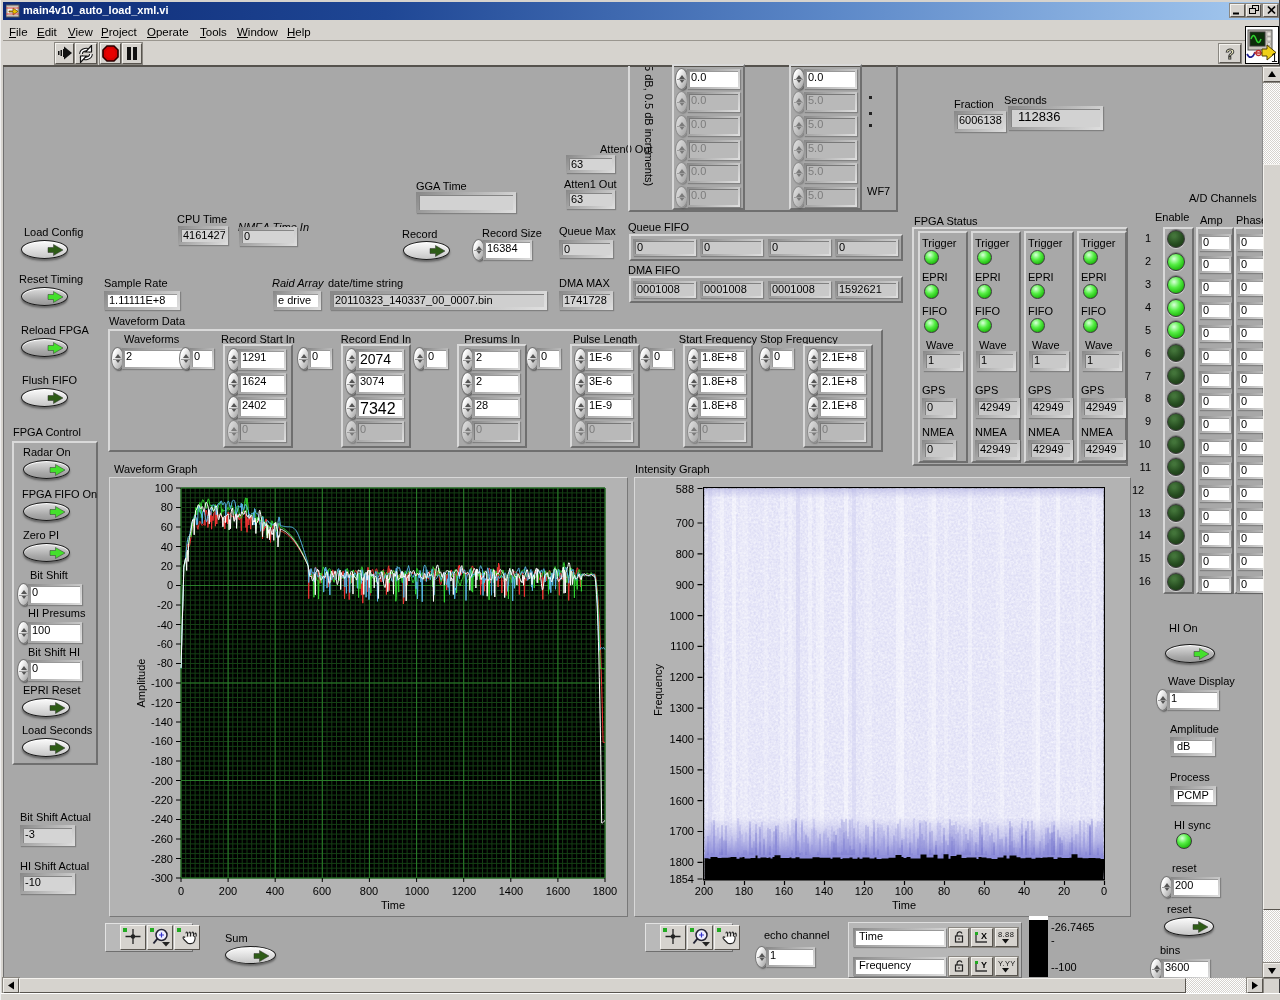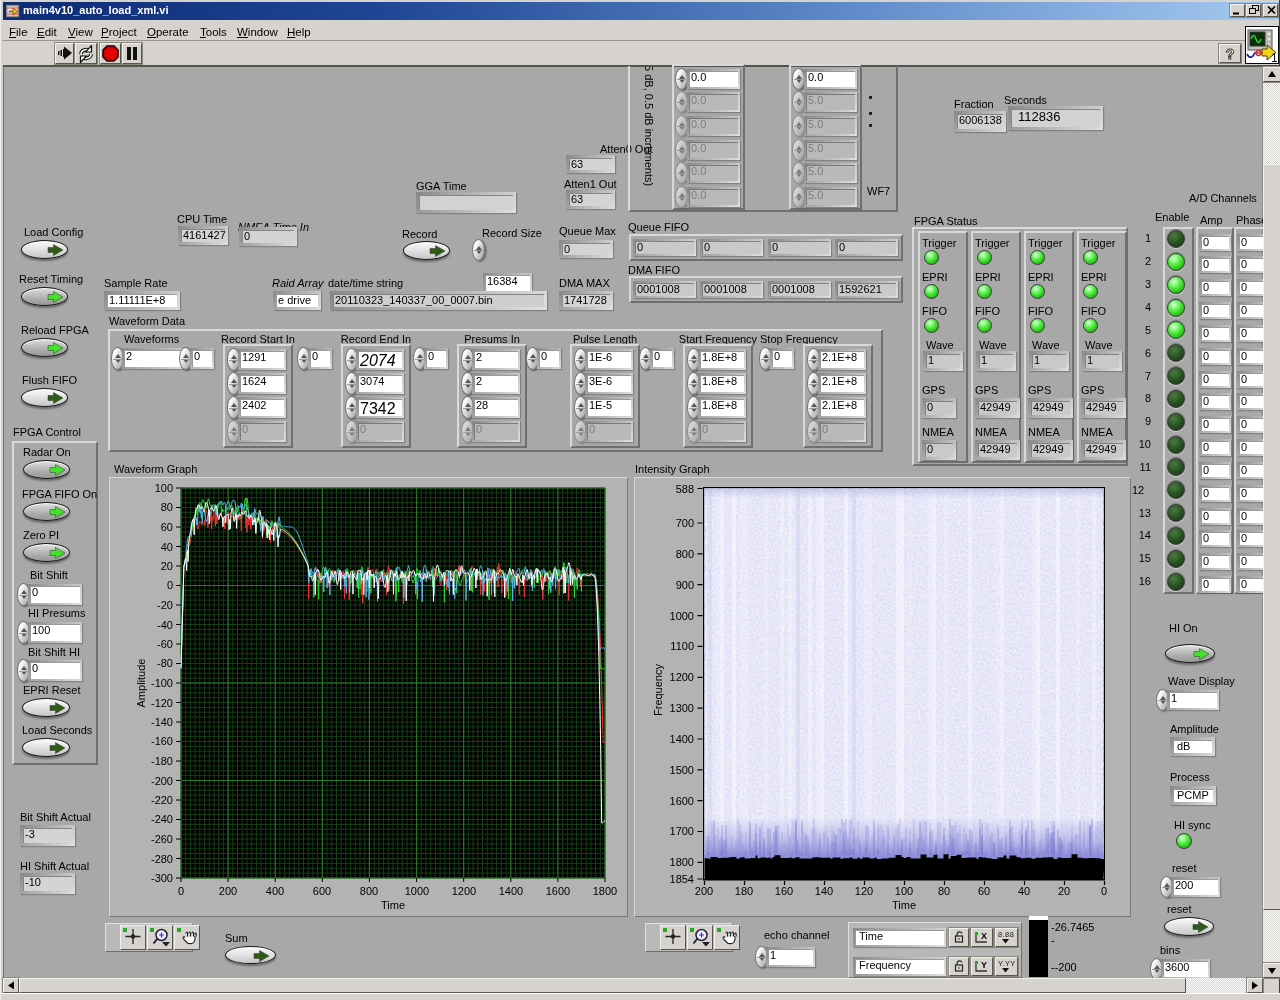--- a/index.html
+++ b/index.html
@@ -207,21 +207,21 @@
       <svg width="17" height="14" style="position:absolute;left:25px;top:2px;">
         <path d="M1 4.5h5.5V1.5L16 7 6.5 12.5V9.5H1z" fill="#2e5c17" stroke="#333" stroke-width="0.5"></path>
       </svg>
     </div>
 <div class="lb" style="left:481px;top:227px;">Record Size</div>
 <div class="sp" style="left:471px;top:239px;height:22px;">
       <i class="su"></i>
       <i class="sd"></i>
       <i class="sl"></i>
     </div>
-<div class="pl" style="left:482px;top:240px;width:49px;height:20px;margin-top:33px;">
+<div class="pl" style="left:482px;top:240px;width:49px;height:20px;">
       <div class="in" style="left:2px;top:2px;right:2px;bottom:2px;background:#fff;color:#000;font-size:11px;padding-left:2px;">16384</div>
     </div>
 <div class="lb" style="left:558px;top:225px;">Queue Max</div>
 <div class="pl" style="left:558px;top:240px;width:54px;height:18px;">
       <div class="in" style="left:3px;top:3px;right:3px;bottom:3px;background:#d4d4d4;color:#000;font-size:11px;padding-left:2px;">0</div>
     </div>
 <div class="lb" style="left:103px;top:277px;">Sample Rate</div>
 <div class="pl" style="left:103px;top:291px;width:76px;height:19px;">
       <div class="in" style="left:3px;top:3px;right:3px;bottom:3px;background:#fff;color:#000;font-size:11px;padding-left:2px;">1.11111E+8</div>
     </div>
@@ -449,21 +449,21 @@
 <div class="pl" style="left:307px;top:348px;width:24px;height:21px;">
       <div class="in" style="left:2px;top:2px;right:2px;bottom:2px;background:#fff;color:#000;font-size:11px;padding-left:2px;">0</div>
     </div>
 <div class="gr" style="left:340px;top:344px;width:70px;height:104px;"></div>
 <div class="sp" style="left:344px;top:348px;height:23px;">
       <i class="su"></i>
       <i class="sd"></i>
       <i class="sl"></i>
     </div>
 <div class="pl" style="left:355px;top:349px;width:48px;height:21px;">
-      <div class="in" style="left:2px;top:2px;right:2px;bottom:2px;background:#fff;color:#000;font-size:16px;padding-left:2px;font-style:italic;">2074</div>
+      <div class="in" style="left:2px;top:2px;right:2px;bottom:2px;background:#fff;color:#000;font-size:14px;padding-left:2px;">2074</div>
     </div>
 <div class="sp" style="left:344px;top:372px;height:23px;">
       <i class="su"></i>
       <i class="sd"></i>
       <i class="sl"></i>
     </div>
 <div class="pl" style="left:355px;top:373px;width:48px;height:21px;">
       <div class="in" style="left:2px;top:2px;right:2px;bottom:2px;background:#fff;color:#000;font-size:11px;padding-left:2px;">3074</div>
     </div>
 <div class="sp" style="left:344px;top:396px;height:23px;">
@@ -549,21 +549,21 @@
     </div>
 <div class="pl" style="left:584px;top:373px;width:48px;height:21px;">
       <div class="in" style="left:2px;top:2px;right:2px;bottom:2px;background:#fff;color:#000;font-size:11px;padding-left:2px;">3E-6</div>
     </div>
 <div class="sp" style="left:573px;top:396px;height:23px;">
       <i class="su"></i>
       <i class="sd"></i>
       <i class="sl"></i>
     </div>
 <div class="pl" style="left:584px;top:397px;width:48px;height:21px;">
-      <div class="in" style="left:2px;top:2px;right:2px;bottom:2px;background:#fff;color:#000;font-size:11px;padding-left:2px;">1E-5</div>
+      <div class="in" style="left:2px;top:2px;right:2px;bottom:2px;background:#fff;color:#000;font-size:11px;padding-left:2px;">1E-9</div>
     </div>
 <div class="sp" style="left:573px;top:420px;height:23px;opacity:.55;">
       <i class="su"></i>
       <i class="sd"></i>
       <i class="sl"></i>
     </div>
 <div class="pl" style="left:584px;top:421px;width:48px;height:21px;">
       <div class="in" style="left:2px;top:2px;right:2px;bottom:2px;background:#b9b9b9;color:#7d7d7d;font-size:11px;padding-left:2px;">0</div>
     </div>
 <div class="lb" style="left:639px;top:333px;width:156px;text-align:center">Start Frequency</div>
@@ -1134,21 +1134,21 @@
       <rect x="2" y="2" width="3" height="3" fill="#2a2"></rect>
     </svg>
 <div class="tbtn" style="left:994px;top:957px;width:23px;height:19px"></div>
 <div class="lb" style="left:997px;top:959px;font-size:7.5px;color:#111;letter-spacing:0.4px">Y.YY</div>
 <svg width="8" height="5" style="left:1001px;top:968px">
       <path d="M0 0h7L3.5 4.5z" fill="#111"></path>
     </svg>
 <div style="position:absolute;left:1028px;top:916px;width:19px;height:61px;background:#000;border-top:4px solid #fff"></div>
 <div class="lb" style="left:1050px;top:921px;">-26.7465</div>
 <div class="lb" style="left:1050px;top:934px;">-</div>
-<div class="lb" style="left:1050px;top:961px;">--200</div>
+<div class="lb" style="left:1050px;top:961px;">--100</div>
 <div style="position:absolute;left:1262px;top:67px;width:18px;height:911px;background:repeating-conic-gradient(#fff 0% 25%, #d6d3ce 0% 50%) 0 0/2px 2px"></div>
 <div class="tbtn" style="left:1262px;top:67px;width:18px;height:15px"></div>
 <svg width="18" height="15" style="left:1262px;top:67px">
       <path d="M9 4l4 6H5z" fill="#000"></path>
     </svg>
 <div style="position:absolute;left:1262px;top:164px;width:18px;height:746px;background:#d6d3ce;border:1px solid;border-color:#f4f2ee #58544e #58544e #f4f2ee"></div>
 <div class="tbtn" style="left:1262px;top:963px;width:18px;height:15px"></div>
 <svg width="18" height="15" style="left:1262px;top:963px">
       <path d="M9 11L5 5h8z" fill="#000"></path>
     </svg>

